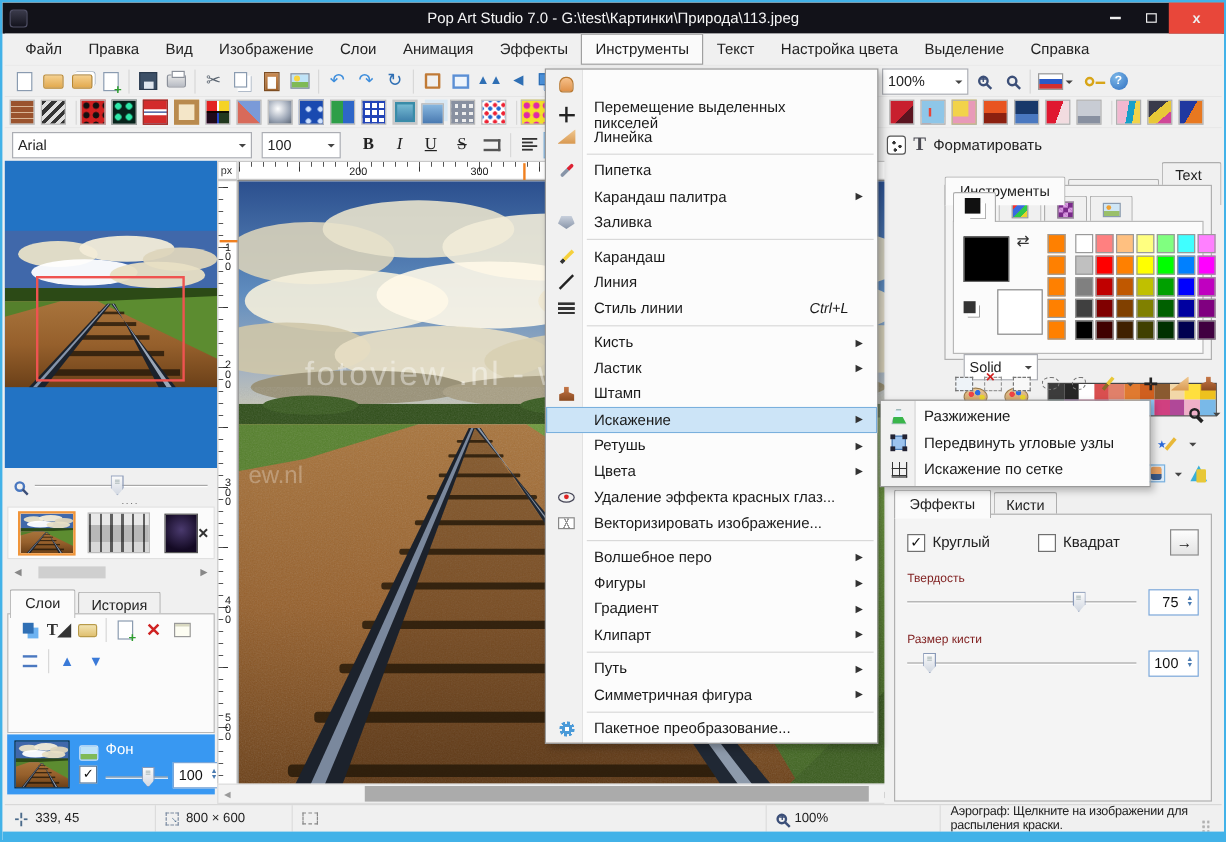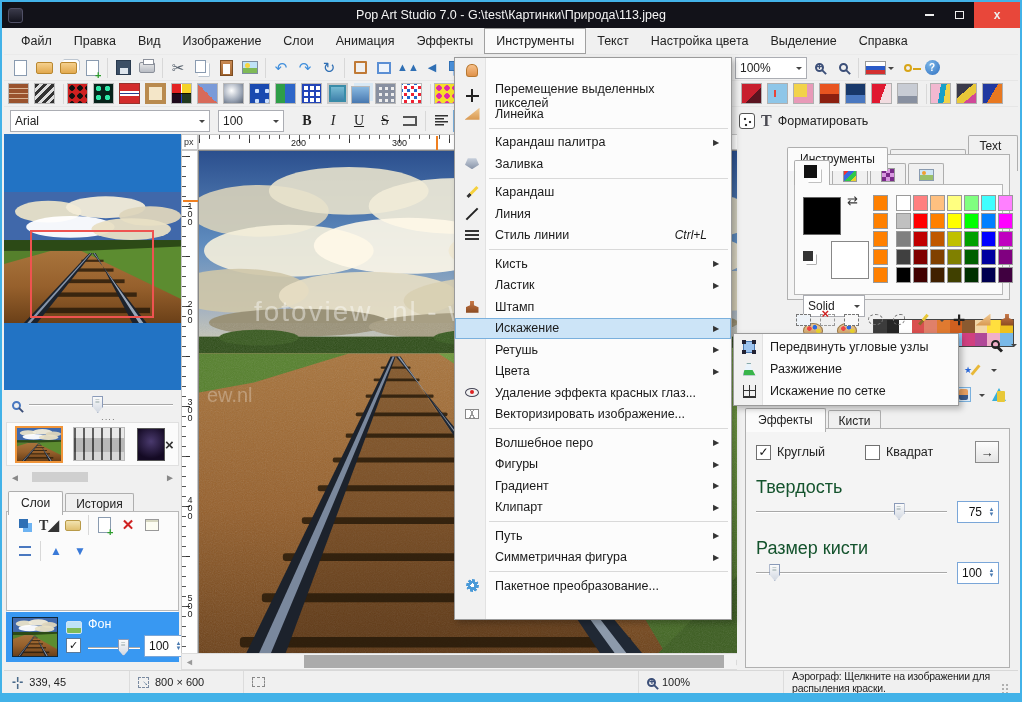--- a/index.html
+++ b/index.html
@@ -219,21 +219,21 @@
   .portrait{width:15px;height:15px;border:1px solid #7ab0dd;background:#dcebf7;display:flex;align-items:center;justify-content:center;}
   .portrait .face{width:9px;height:11px;background:linear-gradient(#e8a060 55%,#3a5a8a 55%);border-radius:2px;}
   .prism{width:0;height:0;border-left:7px solid transparent;border-right:7px solid transparent;border-bottom:13px solid #3ab0d8;position:relative;}
   .prism::after{content:"";position:absolute;left:-2px;top:3px;width:8px;height:11px;background:#e8c838;border-radius:1px;}
   .ptabs{position:absolute;left:8px;top:300px;display:flex;align-items:flex-end;}
   .propbox{position:absolute;left:8px;top:321px;width:265px;height:240px;background:#f4f4f4;border:1px solid #b0b0b0;}
   .checkrow{display:flex;align-items:center;margin:12px 10px 0;}
   .cb{width:15px;height:15px;background:#fff;border:1px solid #707070;font-size:12px;line-height:13px;text-align:center;color:#111;flex:0 0 auto;}
   .cblbl{font-size:12.5px;color:#222;margin-left:6px;}
   .arrbtn{margin-left:auto;width:24px;height:22px;border:1px solid #8a8a8a;background:linear-gradient(#fdfdfd,#e4e4e4);display:flex;align-items:center;justify-content:center;font-size:13px;color:#222;}
-  .proplbl{font-size:18px;color:#14532d;margin:14px 10px 2px;}
+  .proplbl{font-size:10px;color:#7f1d1d;margin:14px 10px 2px;}
   .sliderrow{display:flex;align-items:center;margin:0 10px;}
   .pslider{position:relative;flex:1;height:24px;margin-right:10px;}
 
   
   .statusbar{position:absolute;left:2px;right:2px;bottom:7px;height:23px;background:#f0f0f0;border-top:1px solid #d8d8d8;display:flex;align-items:center;font-size:11px;color:#222;}
   .sseg{display:flex;align-items:center;height:100%;border-right:1px solid #dcdcdc;padding:0 8px;gap:6px;}
   .s1{width:126px;} .s2{width:114px;} .s3{width:395px;} .s4{width:145px;}
   .s5{flex:1;border-right:none;font-size:10.5px;letter-spacing:-0.2px;}
   .crossico{color:#4a6a8a;font-size:12px;font-weight:bold;}
   .resizeico{width:11px;height:11px;border:1px dashed #7a8aa0;position:relative;}
@@ -940,20 +940,28 @@
       <div class="mrow">
         <span class="mico">
           <span class="ic-ruler"></span>
         </span>
         <span class="mlabel">Линейка</span>
         <span class="mshort"></span>
         <span class="marrow"></span>
       </div>
       <div class="msep"></div>
       <div class="mrow">
+        <span class="mico">
+          <span class="ic-eyedropper"></span>
+        </span>
+        <span class="mlabel">Пипетка</span>
+        <span class="mshort"></span>
+        <span class="marrow"></span>
+      </div>
+      <div class="mrow">
         <span class="mico"></span>
         <span class="mlabel">Карандаш палитра</span>
         <span class="mshort"></span>
         <span class="marrow">▶</span>
       </div>
       <div class="mrow">
         <span class="mico">
           <span class="ic-fill"></span>
         </span>
         <span class="mlabel">Заливка</span>
@@ -1085,29 +1093,29 @@
         </span>
         <span class="mlabel">Пакетное преобразование...</span>
         <span class="mshort"></span>
         <span class="marrow"></span>
       </div>
     </div>
 
   <div class="submenu">
       <div class="smrow">
         <span class="mico">
+          <span class="ic-flask"></span>
+        </span>
+        <span class="mlabel">Разжижение</span>
+      </div>
+      <div class="smrow">
+        <span class="mico">
           <span class="ic-corner-nodes"></span>
         </span>
         <span class="mlabel">Передвинуть угловые узлы</span>
-      </div>
-      <div class="smrow">
-        <span class="mico">
-          <span class="ic-flask"></span>
-        </span>
-        <span class="mlabel">Разжижение</span>
       </div>
       <div class="smrow">
         <span class="mico">
           <span class="ic-mesh"></span>
         </span>
         <span class="mlabel">Искажение по сетке</span>
       </div>
     </div>
 
   <div class="bottomstrip"></div>

